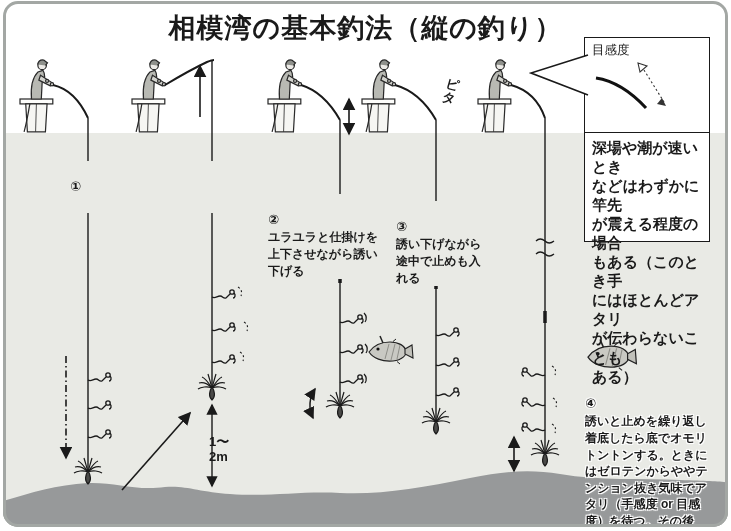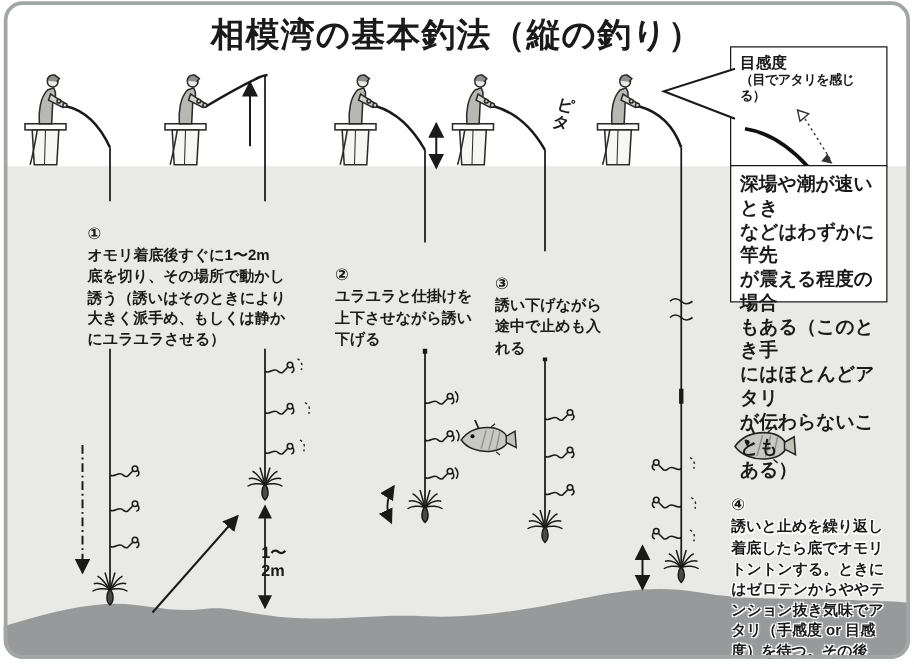--- a/index.html
+++ b/index.html
@@ -16,21 +16,21 @@
   .stepnum{display:block;font-size:13px;margin-bottom:1px;}
   .opaque{background:#e9eae5;}
   .step1{left:67px;top:160px;width:166px;}
   .step2{left:265px;top:193px;width:126px;}
   .step3{left:393px;top:200px;width:106px;}
   .step4{left:582px;top:377px;width:138px;background:transparent;
          text-shadow:1px 1px 0 #fff,-1px -1px 0 #fff,1px -1px 0 #fff,-1px 1px 0 #fff,0 0 3px #fff;}
   .callout-box{position:absolute;background:#fff;border:1.6px solid #1a1a1a;z-index:4;box-sizing:border-box;}
   .boxA{left:581px;top:36px;width:126px;height:97px;padding:5px 6px 0 7px;}
   .boxB{left:581px;top:131px;width:126px;height:110px;padding:5px 5px 0 7px;}
-  .co-head{font-weight:700;font-size:12.5px;line-height:1.2;}
+  .co-head{font-weight:400;font-size:12.5px;line-height:1.2;}
   .co-sub{font-weight:700;font-size:10.5px;line-height:1.2;letter-spacing:-0.5px;}
   .co-body{font-weight:700;font-size:15px;line-height:1.27;white-space:pre-line;}
   .tail{position:absolute;left:524px;top:50px;z-index:5;}
   .depth-label{left:206px;top:434px;width:40px;font-size:13px;line-height:1.15;z-index:3;}
   .pita-label{left:441px;top:77px;width:16px;font-size:13px;line-height:1.05;
               transform:rotate(16deg);z-index:3;}
   .sketch{margin-top:2px;}
 </style>
 </head>
 <body>
@@ -204,25 +204,21 @@
       <line x1="349" y1="99" x2="349" y2="134" stroke="#1a1a1a" stroke-width="1.6" marker-start="url(#mA)" marker-end="url(#mA)"></line>
       <line x1="212" y1="405" x2="212" y2="486" stroke="#1a1a1a" stroke-width="1.4" marker-start="url(#mA)" marker-end="url(#mA)"></line>
       <line x1="122" y1="490" x2="190" y2="413" stroke="#1a1a1a" stroke-width="1.6" marker-end="url(#mA)"></line>
       <path d="M315,389 Q306,403 313,418" stroke="#1a1a1a" stroke-width="1.5" fill="none" marker-start="url(#mA)" marker-end="url(#mA)"></path>
       <line x1="514" y1="437" x2="514" y2="471" stroke="#1a1a1a" stroke-width="1.6" marker-start="url(#mA)" marker-end="url(#mA)"></line>
     </svg>
 
     <h1 class="title">相模湾の基本釣法（縦の釣り）</h1>
 
     <div class="txt opaque step1">
-      <span class="stepnum">①</span><span>オモリ着底後すぐに1〜2m
-底を切り、その場所で動かし
-誘う（誘いはそのときにより
-大きく派手め、もしくは静か
-にユラユラさせる）</span>
+      <span class="stepnum">①</span>
     </div>
     <div class="txt opaque step2">
       <span class="stepnum">②</span><span>ユラユラと仕掛けを
 上下させながら誘い
 下げる</span>
     </div>
     <div class="txt opaque step3">
       <span class="stepnum">③</span><span>誘い下げながら
 途中で止めも入
 れる</span>
@@ -233,21 +229,20 @@
 トントンする。ときに
 はゼロテンからややテ
 ンション抜き気味でア
 タリ（手感度 or 目感
 度）を待つ。その後
 ①〜③を繰り返す</span>
     </div>
 
     <div class="callout-box boxA">
       <div class="co-head">目感度</div>
-      <div class="co-sub">（目でアタリを感じる）</div>
       <svg class="sketch" width="106" height="52" viewBox="0 0 106 52">
         <path d="M46,3 l9,3 -7,6 z" fill="#fff" stroke="#333" stroke-width="1.1"></path>
         <line x1="52" y1="10" x2="72" y2="42" stroke="#333" stroke-width="1.1" stroke-dasharray="2 2.5"></line>
         <path d="M70,38 l4,8 -9,-2 z" fill="#333"></path>
         <path d="M4,18 Q30,22 54,48" stroke="#111" stroke-width="3" fill="none"></path>
       </svg>
     </div>
     <div class="callout-box boxB">
       <div class="co-body">深場や潮が速いとき
 などはわずかに竿先

